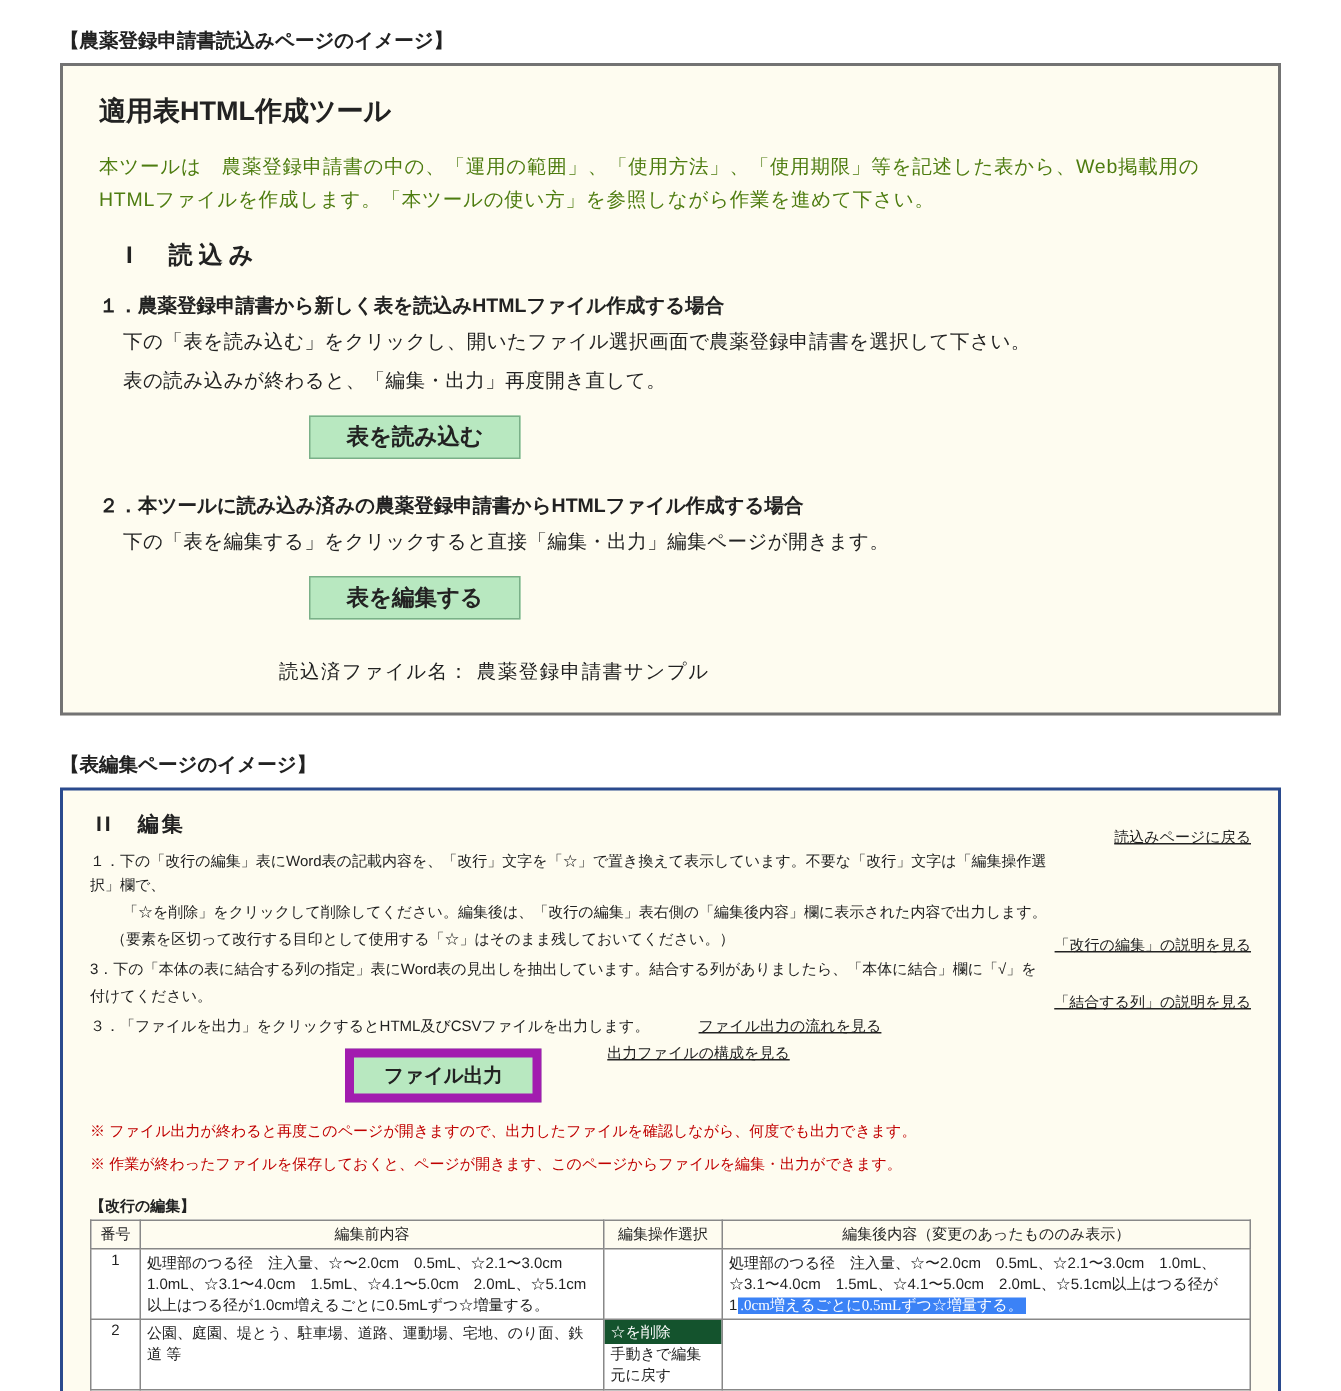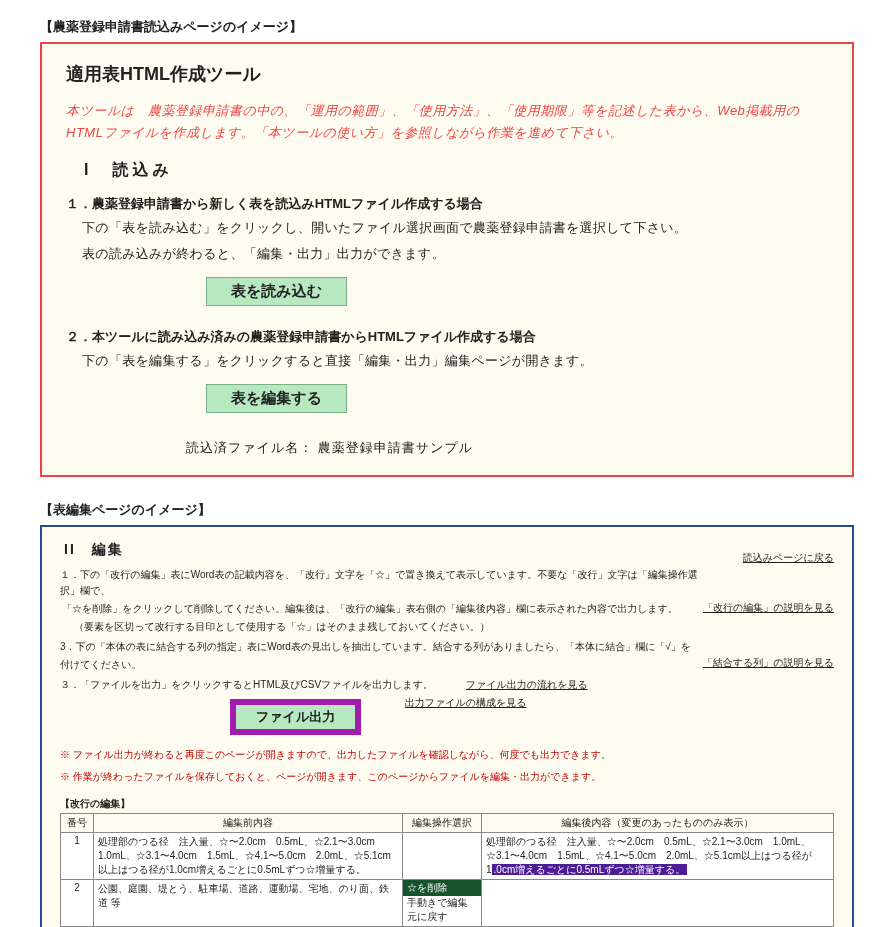--- a/index.html
+++ b/index.html
@@ -10,41 +10,40 @@
     margin: 0;
     padding: 10px 40px;
     width: 894px;
     box-sizing: border-box;
   }
   .page-caption {
     font-weight: bold;
     margin: 8px 0 6px 0;
   }
   .frame {
-    border: 2px solid #ef4444;
+    border: 2px solid #737373;
     background: #fefcf0;
     padding: 18px 24px 18px 24px;
     margin-bottom: 24px;
   }
   .frame2 {
     border: 2px solid #2a4a8e;
     background: #fefcf0;
     padding: 14px 18px 14px 18px;
   }
   h2 {
     font-size: 18px;
     font-weight: bold;
     margin: 0 0 14px 0;
   }
   .desc {
     margin: 0 0 16px 0;
     line-height: 1.7;
-    color: #ef4444;
+    color: #4d7c0f;
     letter-spacing: 0.5px;
-    font-style: italic;
   }
   .sec-title {
     font-size: 16px;
     font-weight: bold;
     margin: 0 0 14px 18px;
     letter-spacing: 4px;
   }
   .item-head {
     font-weight: bold;
     margin: 6px 0 4px 0;
@@ -102,21 +101,21 @@
     letter-spacing: 0;
   }
   .num-para {
     font-size: 10px;
     margin: 2px 0 2px 0;
     line-height: 1.6;
   }
   .row-flex {
     display: flex;
     justify-content: space-between;
-    align-items: center;
+    align-items: flex-end;
   }
   .note {
     color: #c00000;
     font-size: 10px;
     margin: 6px 0 0 0;
     line-height: 1.6;
   }
   .subhead {
     font-size: 10px;
     font-weight: bold;
@@ -157,21 +156,21 @@
 <div class="page-caption">【農薬登録申請書読込みページのイメージ】</div>
 
 <div class="frame">
   <h2>適用表HTML作成ツール</h2>
   <p class="desc">本ツールは　農薬登録申請書の中の、「運用の範囲」、「使用方法」、「使用期限」等を記述した表から、Web掲載用のHTMLファイルを作成します。「本ツールの使い方」を参照しながら作業を進めて下さい。</p>
 
   <div class="sec-title">I　読込み</div>
 
   <div class="item-head">１．農薬登録申請書から新しく表を読込みHTMLファイル作成する場合</div>
   <div class="item-body">下の「表を読み込む」をクリックし、開いたファイル選択画面で農薬登録申請書を選択して下さい。</div>
-  <div class="item-body">表の読み込みが終わると、「編集・出力」出力ができます。</div>
+  <div class="item-body">表の読み込みが終わると、「編集・出力」再度開き直して。</div>
   <div class="btn-green">表を読み込む</div>
 
   <div class="item-head">２．本ツールに読み込み済みの農薬登録申請書からHTMLファイル作成する場合</div>
   <div class="item-body">下の「表を編集する」をクリックすると直接「編集・出力」編集ページが開きます。</div>
   <div class="btn-green">表を編集する</div>
 
   <div class="filename-row">
     <span>読込済ファイル名：</span>
     <span>農薬登録申請書サンプル</span>
   </div>
@@ -182,21 +181,21 @@
 <div class="frame2">
 
   <div class="edit-top">
     <div class="sec-title2">II　編集</div>
     <span class="link-u">読込みページに戻る</span>
   </div>
 
   <div class="row-flex">
     <div style="flex:1;">
       <div class="num-para">１．下の「改行の編集」表にWord表の記載内容を、「改行」文字を「☆」で置き換えて表示しています。不要な「改行」文字は「編集操作選択」欄で、</div>
-      <div class="num-para" style="margin-left:2px;">「☆を削除」をクリックして削除してください。編集後は、「改行の編集」表右側の「編集後内容」欄に表示された内容で出力します。</div>
+      <div class="num-para" style="margin-left:22px;">「☆を削除」をクリックして削除してください。編集後は、「改行の編集」表右側の「編集後内容」欄に表示された内容で出力します。</div>
       <div class="num-para" style="margin-left:14px;">（要素を区切って改行する目印として使用する「☆」はそのまま残しておいてください。）</div>
     </div>
     <span class="link-u" style="margin-top:14px; margin-left:4px; white-space:nowrap;">「改行の編集」の説明を見る</span>
   </div>
 
   <div class="row-flex">
     <div style="flex:1;">
       <div class="num-para">3．下の「本体の表に結合する列の指定」表にWord表の見出しを抽出しています。結合する列がありましたら、「本体に結合」欄に「√」を</div>
       <div class="num-para" style="">付けてください。</div>
     </div>
@@ -224,21 +223,21 @@
         <th class="col-before">編集前内容</th>
         <th class="col-op">編集操作選択</th>
         <th>編集後内容（変更のあったもののみ表示）</th>
       </tr>
     </thead>
     <tbody id="edit-rows">
         <tr>
           <td class="col-num">1</td>
           <td class="col-before">処理部のつる径　注入量、☆〜2.0cm　0.5mL、☆2.1〜3.0cm　1.0mL、☆3.1〜4.0cm　1.5mL、☆4.1〜5.0cm　2.0mL、☆5.1cm以上はつる径が1.0cm増えるごとに0.5mLずつ☆増量する。</td>
           <td class="col-op highlight-cell"></td>
-          <td><span>処理部のつる径　注入量、☆〜2.0cm　0.5mL、☆2.1〜3.0cm　1.0mL、☆3.1〜4.0cm　1.5mL、☆4.1〜5.0cm　2.0mL、☆5.1cm以上はつる径が1</span><span style="background: #4c1d95; color: rgb(255, 255, 255); padding: 0px 2px;">.0cm増えるごとに0.5mLずつ☆増量する。</span></td>
+          <td><span>処理部のつる径　注入量、☆〜2.0cm　0.5mL、☆2.1〜3.0cm　1.0mL、☆3.1〜4.0cm　1.5mL、☆4.1〜5.0cm　2.0mL、☆5.1cm以上はつる径が1</span><span style="background: #3b82f6; color: rgb(255, 255, 255); padding: 0px 2px; font-family: Liberation Serif, serif;">.0cm増えるごとに0.5mLずつ☆増量する。</span></td>
         </tr>
         <tr>
           <td class="col-num">2</td>
           <td class="col-before">公園、庭園、堤とう、駐車場、道路、運動場、宅地、のり面、鉄道 等</td>
           <td class="col-op highlight-cell">
             <div style="background: #14532d; color: rgb(255, 255, 255); margin: -2px -4px 0px; padding: 1px 4px;">☆を削除</div>
             <div>手動きで編集</div>
             <div>元に戻す</div>
           </td>
           <td></td>

